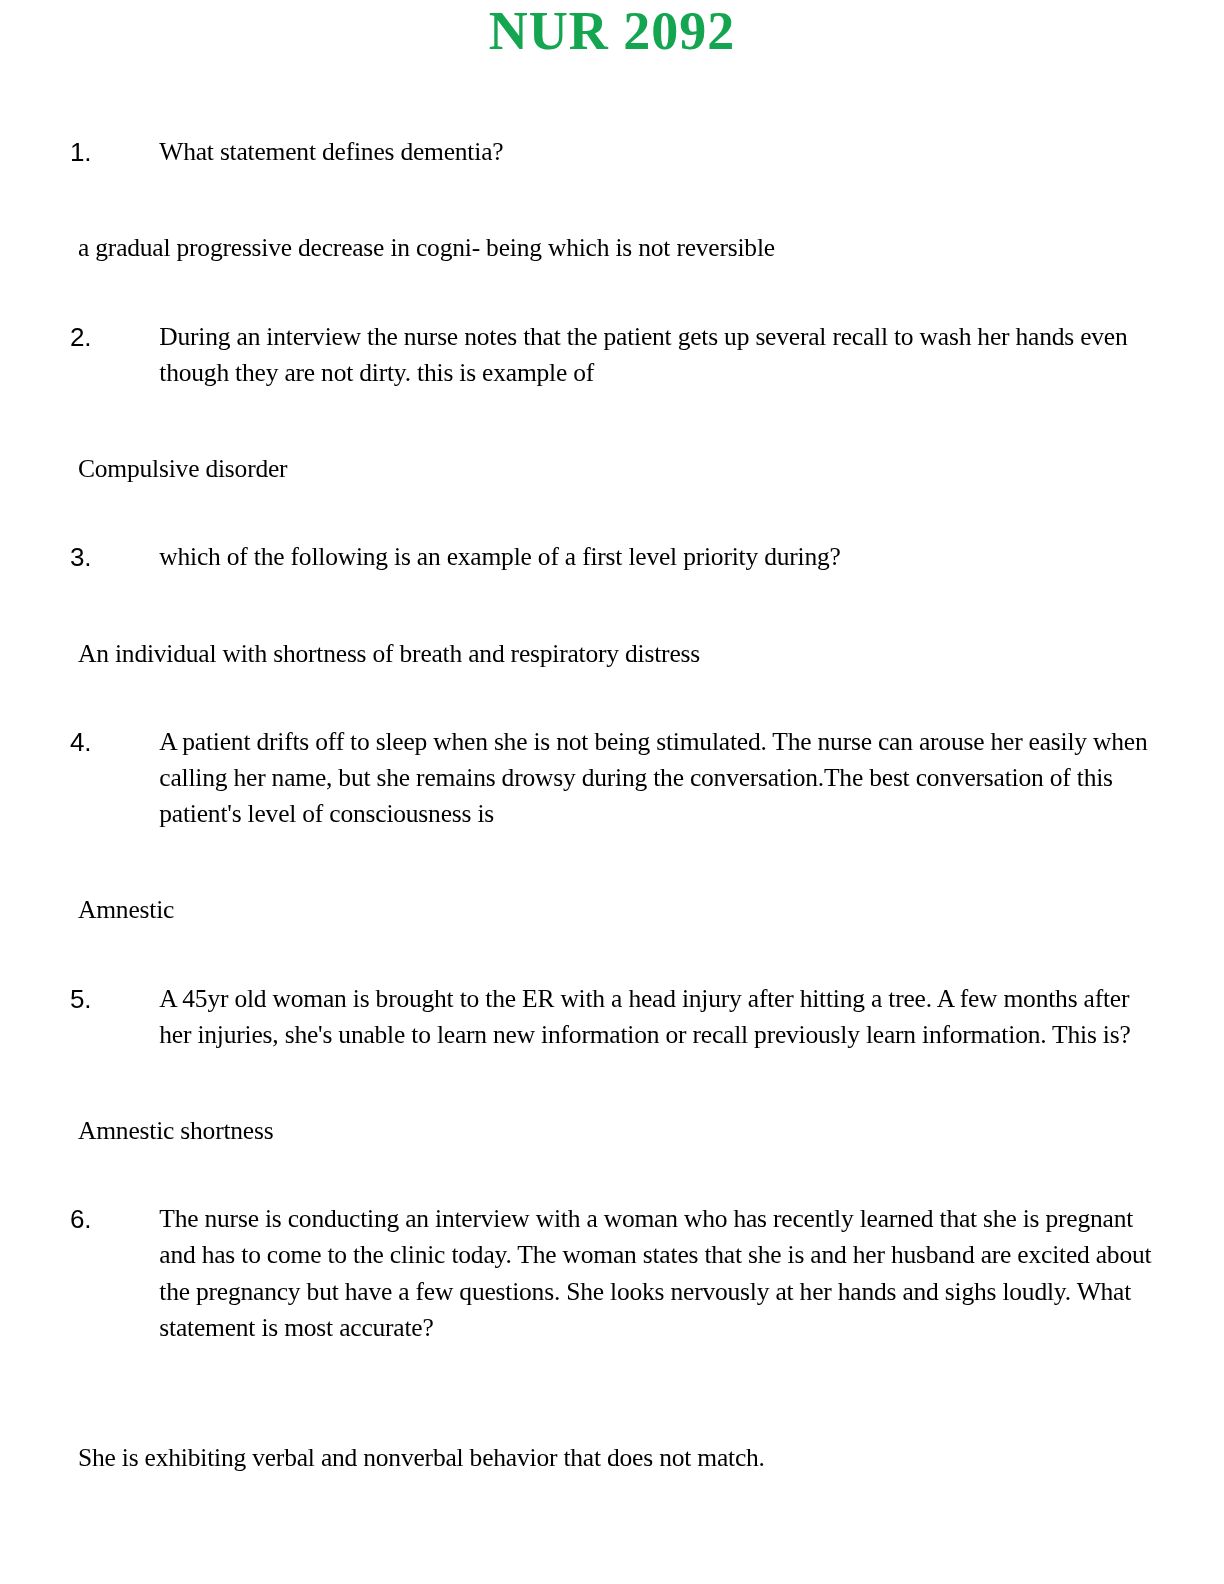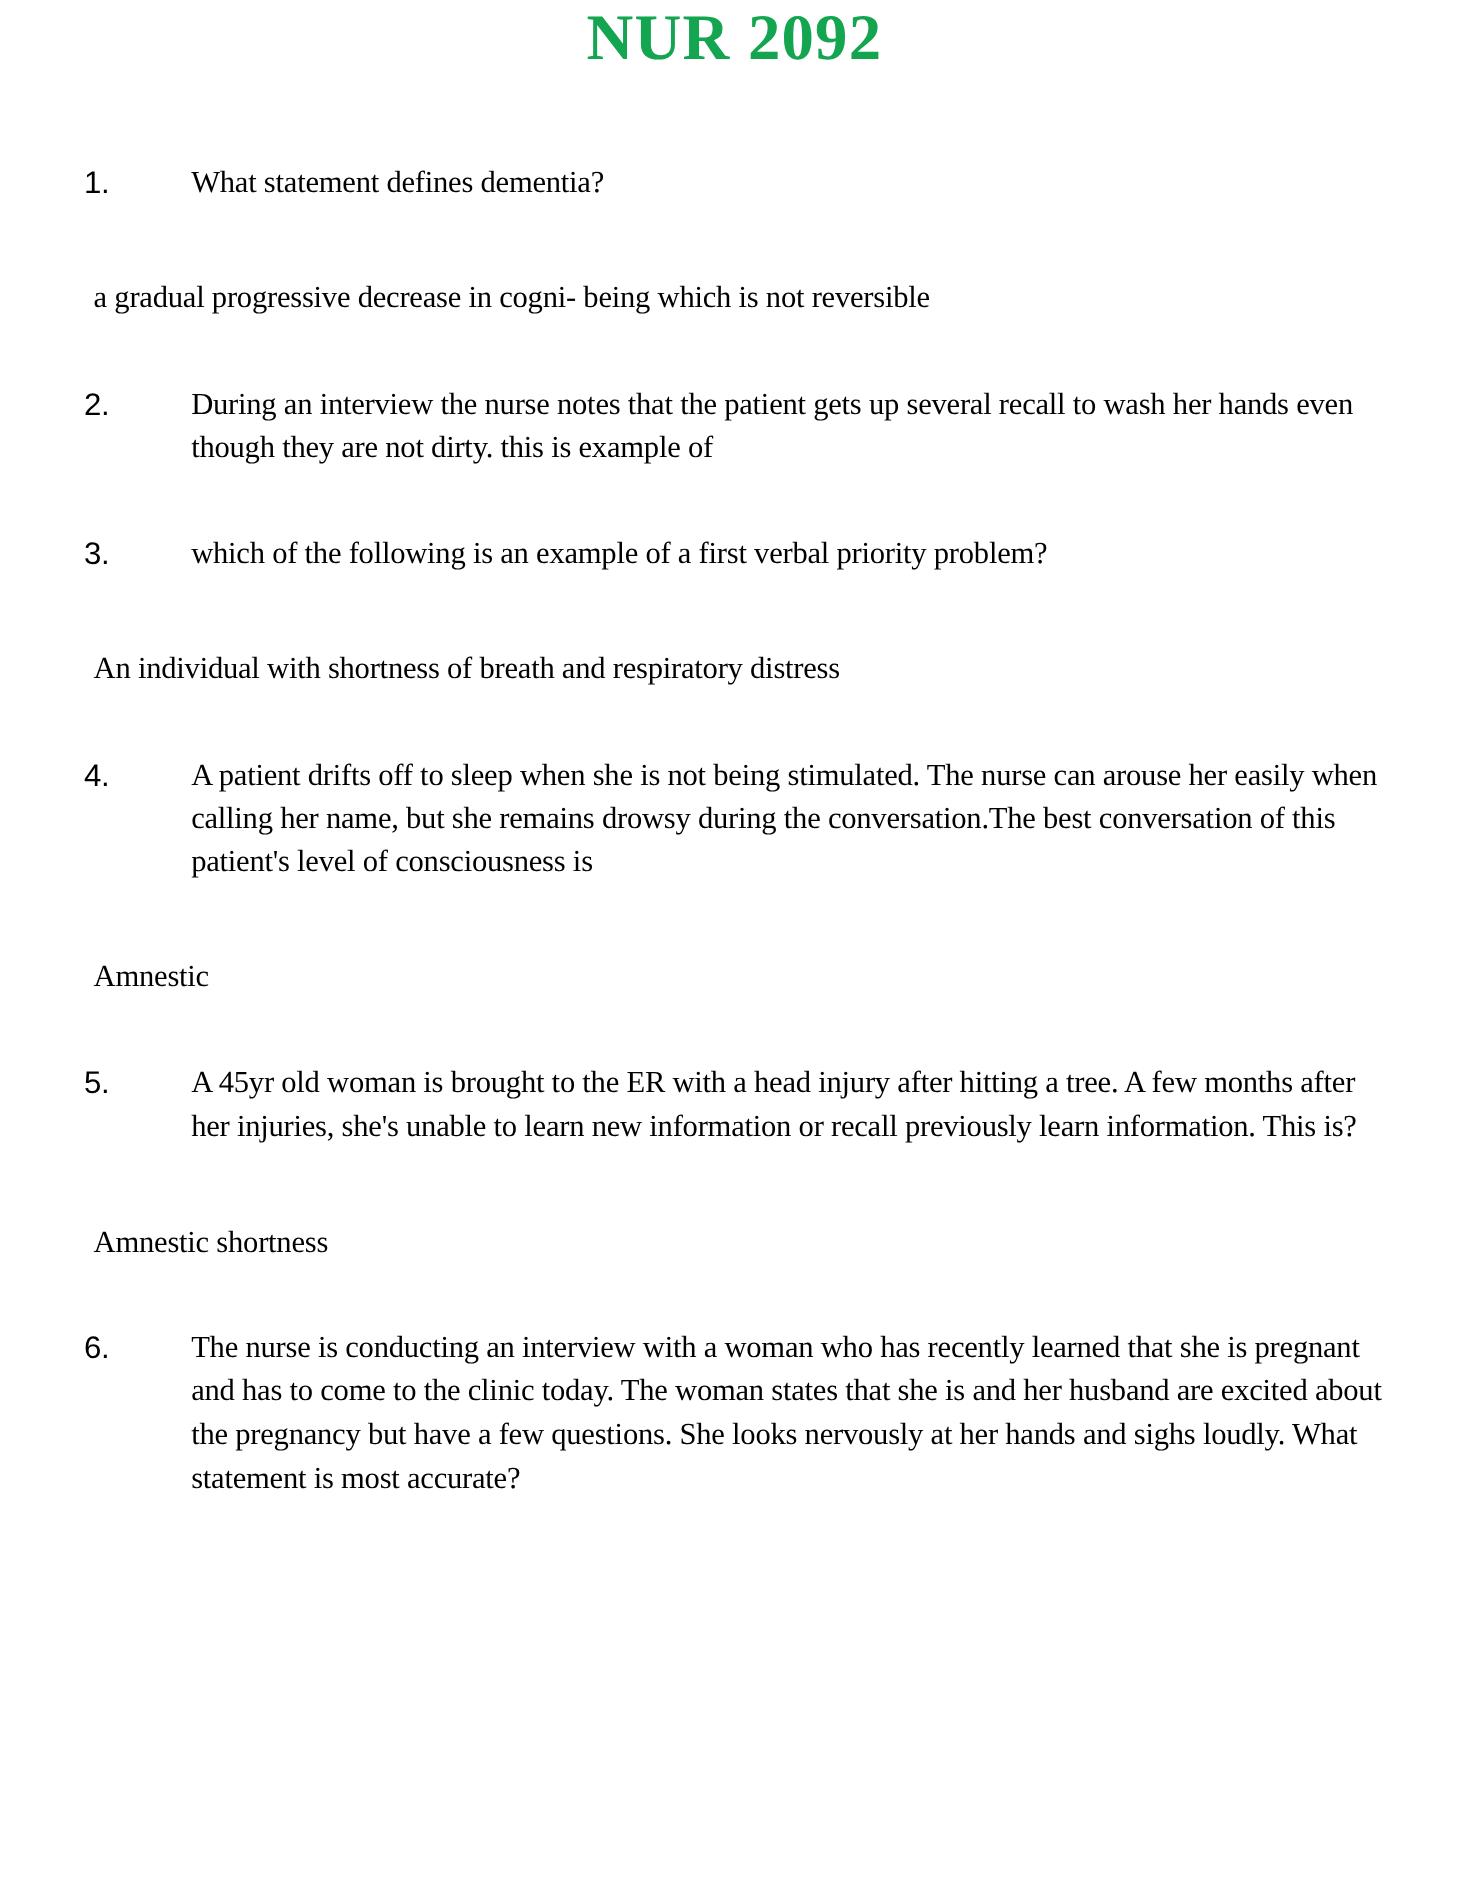--- a/index.html
+++ b/index.html
@@ -75,38 +75,40 @@
     <div class="question-block first">
       <span class="q-number">1.</span>
       <span class="q-text">What statement defines dementia?</span>
     </div>
     <div class="answer-line">a gradual progressive decrease in cogni- being which is not reversible</div>
 
     <div class="question-block">
       <span class="q-number">2.</span>
       <span class="q-text">During an interview the nurse notes that the patient gets up several recall to wash her hands even though they are not dirty. this is example of</span>
     </div>
+    <div class="answer-line">Compulsive disorder</div>
 
     <div class="question-block">
       <span class="q-number">3.</span>
-      <span class="q-text">which of the following is an example of a first verbal priority problem?</span>
+      <span class="q-text">which of the following is an example of a first level priority during?</span>
     </div>
     <div class="answer-line">An individual with shortness of breath and respiratory distress</div>
 
     <div class="question-block">
       <span class="q-number">4.</span>
       <span class="q-text">A patient drifts off to sleep when she is not being stimulated. The nurse can arouse her easily when calling her name, but she remains drowsy during the conversation.The best conversation of this patient's level of consciousness is</span>
     </div>
     <div class="answer-line">Amnestic</div>
 
     <div class="question-block">
       <span class="q-number">5.</span>
       <span class="q-text">A 45yr old woman is brought to the ER with a head injury after hitting a tree. A few months after her injuries, she's unable to learn new information or recall previously learn information. This is?</span>
     </div>
     <div class="answer-line">Amnestic shortness</div>
 
     <div class="question-block">
       <span class="q-number">6.</span>
       <span class="q-text">The nurse is conducting an interview with a woman who has recently learned that she is pregnant and has to come to the clinic today. The woman states that she is and her husband are excited about the pregnancy but have a few questions. She looks nervously at her hands and sighs loudly. What statement is most accurate?</span>
     </div>
+    <div class="answer-line last">She is exhibiting verbal and nonverbal behavior that does not match.</div>
 
   </div>
 </div>
 
 </body></html>

